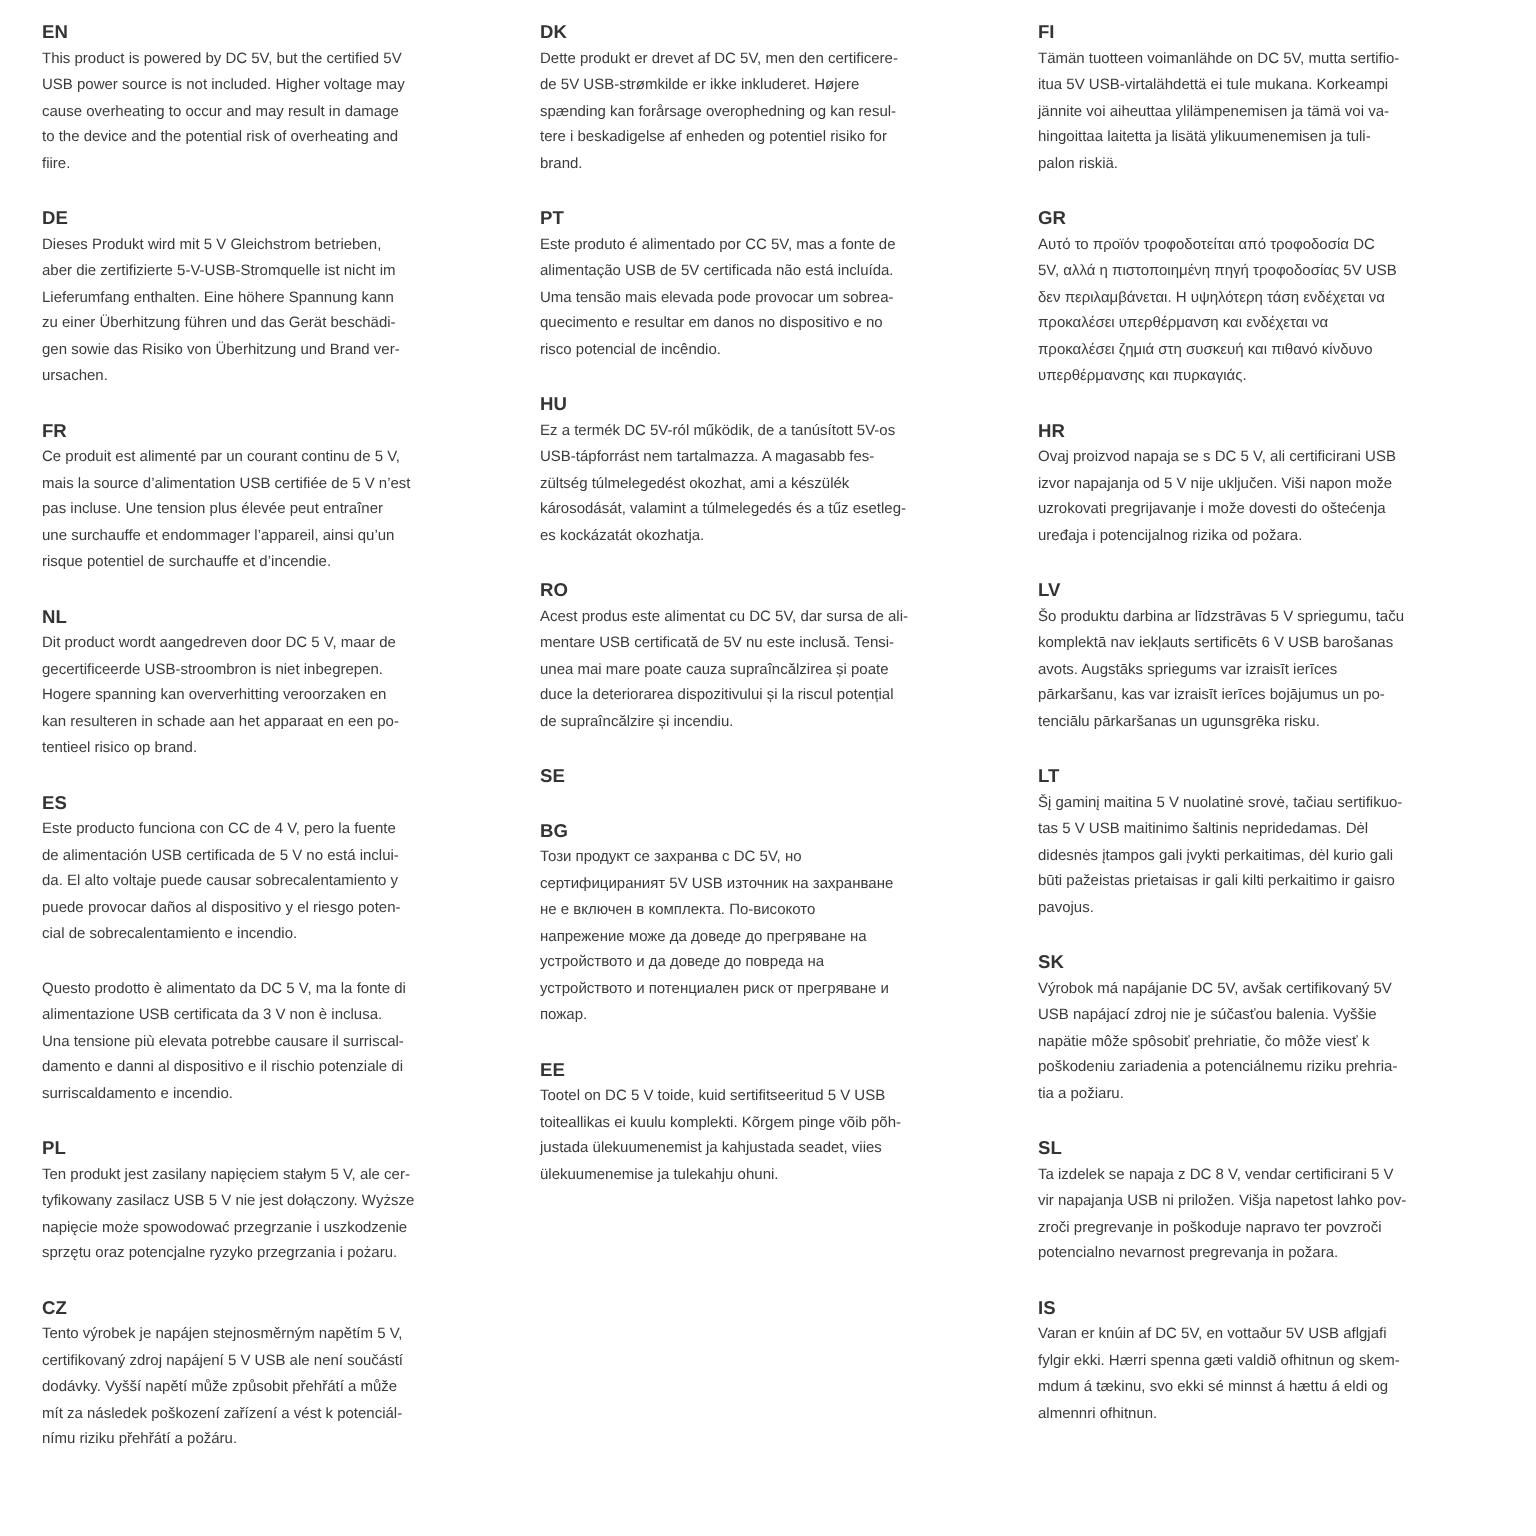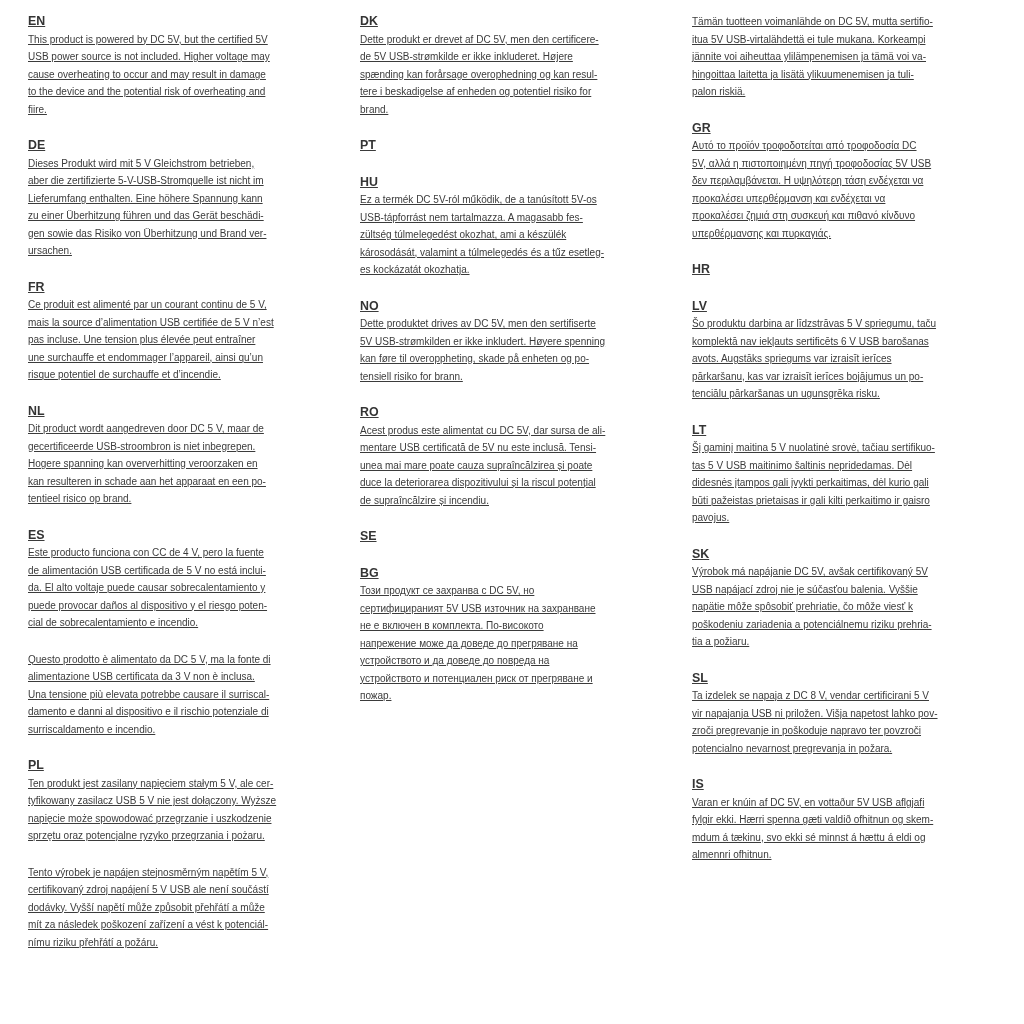--- a/index.html
+++ b/index.html
@@ -15,21 +15,20 @@
     overflow: hidden;
   }
   .page {
     box-sizing: border-box;
     width: 1024px;
     height: 1024px;
     padding: 13px 0 0 28px;
     display: flex;
     gap: 20px;
     background: #ffffff;
-    text-decoration: underline;
   }
   .col {
     flex: 0 0 312px;
     width: 312px;
   }
   .lang-block {
     margin: 0 0 19px 0;
   }
   .lang-code {
     margin: 0;
@@ -101,54 +100,53 @@
 surriscaldamento e incendio.</p>
     </section>
     <section class="lang-block">
       <h2 class="lang-code">PL</h2>
       <p class="lang-text">Ten produkt jest zasilany napięciem stałym 5 V, ale cer-
 tyfikowany zasilacz USB 5 V nie jest dołączony. Wyższe
 napięcie może spowodować przegrzanie i uszkodzenie
 sprzętu oraz potencjalne ryzyko przegrzania i pożaru.</p>
     </section>
     <section class="lang-block">
+      <h2 class="lang-code">CZ</h2>
       <p class="lang-text">Tento výrobek je napájen stejnosměrným napětím 5 V,
 certifikovaný zdroj napájení 5 V USB ale není součástí
 dodávky. Vyšší napětí může způsobit přehřátí a může
 mít za následek poškození zařízení a vést k potenciál-
 nímu riziku přehřátí a požáru.</p>
     </section>
   </div>
 
   <div class="col">
     <section class="lang-block">
       <h2 class="lang-code">DK</h2>
       <p class="lang-text">Dette produkt er drevet af DC 5V, men den certificere-
 de 5V USB-strømkilde er ikke inkluderet. Højere
 spænding kan forårsage overophedning og kan resul-
 tere i beskadigelse af enheden og potentiel risiko for
 brand.</p>
     </section>
     <section class="lang-block">
       <h2 class="lang-code">PT</h2>
+      <p class="lang-text">Este produto é alimentado por CC 5V, mas a fonte de
+alimentação USB de 5V certificada não está incluída.
+Uma tensão mais elevada pode provocar um sobrea-
+quecimento e resultar em danos no dispositivo e no
+risco potencial de incêndio.</p>
     </section>
     <section class="lang-block">
       <h2 class="lang-code">HU</h2>
       <p class="lang-text">Ez a termék DC 5V-ról működik, de a tanúsított 5V-os
 USB-tápforrást nem tartalmazza. A magasabb fes-
 zültség túlmelegedést okozhat, ami a készülék
 károsodását, valamint a túlmelegedés és a tűz esetleg-
 es kockázatát okozhatja.</p>
-    </section>
-    <section class="lang-block">
-      <h2 class="lang-code">NO</h2>
-      <p class="lang-text">Dette produktet drives av DC 5V, men den sertifiserte
-5V USB-strømkilden er ikke inkludert. Høyere spenning
-kan føre til overoppheting, skade på enheten og po-
-tensiell risiko for brann.</p>
     </section>
     <section class="lang-block">
       <h2 class="lang-code">RO</h2>
       <p class="lang-text">Acest produs este alimentat cu DC 5V, dar sursa de ali-
 mentare USB certificată de 5V nu este inclusă. Tensi-
 unea mai mare poate cauza supraîncălzirea și poate
 duce la deteriorarea dispozitivului și la riscul potențial
 de supraîncălzire și incendiu.</p>
     </section>
     <section class="lang-block">
@@ -157,41 +155,53 @@
     <section class="lang-block">
       <h2 class="lang-code">BG</h2>
       <p class="lang-text">Този продукт се захранва с DC 5V, но
 сертифицираният 5V USB източник на захранване
 не е включен в комплекта. По-високото
 напрежение може да доведе до прегряване на
 устройството и да доведе до повреда на
 устройството и потенциален риск от прегряване и
 пожар.</p>
     </section>
+    <section class="lang-block">
+      <h2 class="lang-code">EE</h2>
+      <p class="lang-text">Tootel on DC 5 V toide, kuid sertifitseeritud 5 V USB
+toiteallikas ei kuulu komplekti. Kõrgem pinge võib põh-
+justada ülekuumenemist ja kahjustada seadet, viies
+ülekuumenemise ja tulekahju ohuni.</p>
+    </section>
   </div>
 
   <div class="col">
     <section class="lang-block">
+      <h2 class="lang-code">FI</h2>
       <p class="lang-text">Tämän tuotteen voimanlähde on DC 5V, mutta sertifio-
 itua 5V USB-virtalähdettä ei tule mukana. Korkeampi
 jännite voi aiheuttaa ylilämpenemisen ja tämä voi va-
 hingoittaa laitetta ja lisätä ylikuumenemisen ja tuli-
 palon riskiä.</p>
     </section>
     <section class="lang-block">
       <h2 class="lang-code">GR</h2>
       <p class="lang-text">Αυτό το προϊόν τροφοδοτείται από τροφοδοσία DC
 5V, αλλά η πιστοποιημένη πηγή τροφοδοσίας 5V USB
 δεν περιλαμβάνεται. Η υψηλότερη τάση ενδέχεται να
 προκαλέσει υπερθέρμανση και ενδέχεται να
 προκαλέσει ζημιά στη συσκευή και πιθανό κίνδυνο
 υπερθέρμανσης και πυρκαγιάς.</p>
     </section>
     <section class="lang-block">
       <h2 class="lang-code">HR</h2>
+      <p class="lang-text">Ovaj proizvod napaja se s DC 5 V, ali certificirani USB
+izvor napajanja od 5 V nije uključen. Viši napon može
+uzrokovati pregrijavanje i može dovesti do oštećenja
+uređaja i potencijalnog rizika od požara.</p>
     </section>
     <section class="lang-block">
       <h2 class="lang-code">LV</h2>
       <p class="lang-text">Šo produktu darbina ar līdzstrāvas 5 V spriegumu, taču
 komplektā nav iekļauts sertificēts 6 V USB barošanas
 avots. Augstāks spriegums var izraisīt ierīces
 pārkaršanu, kas var izraisīt ierīces bojājumus un po-
 tenciālu pārkaršanas un ugunsgrēka risku.</p>
     </section>
     <section class="lang-block">

